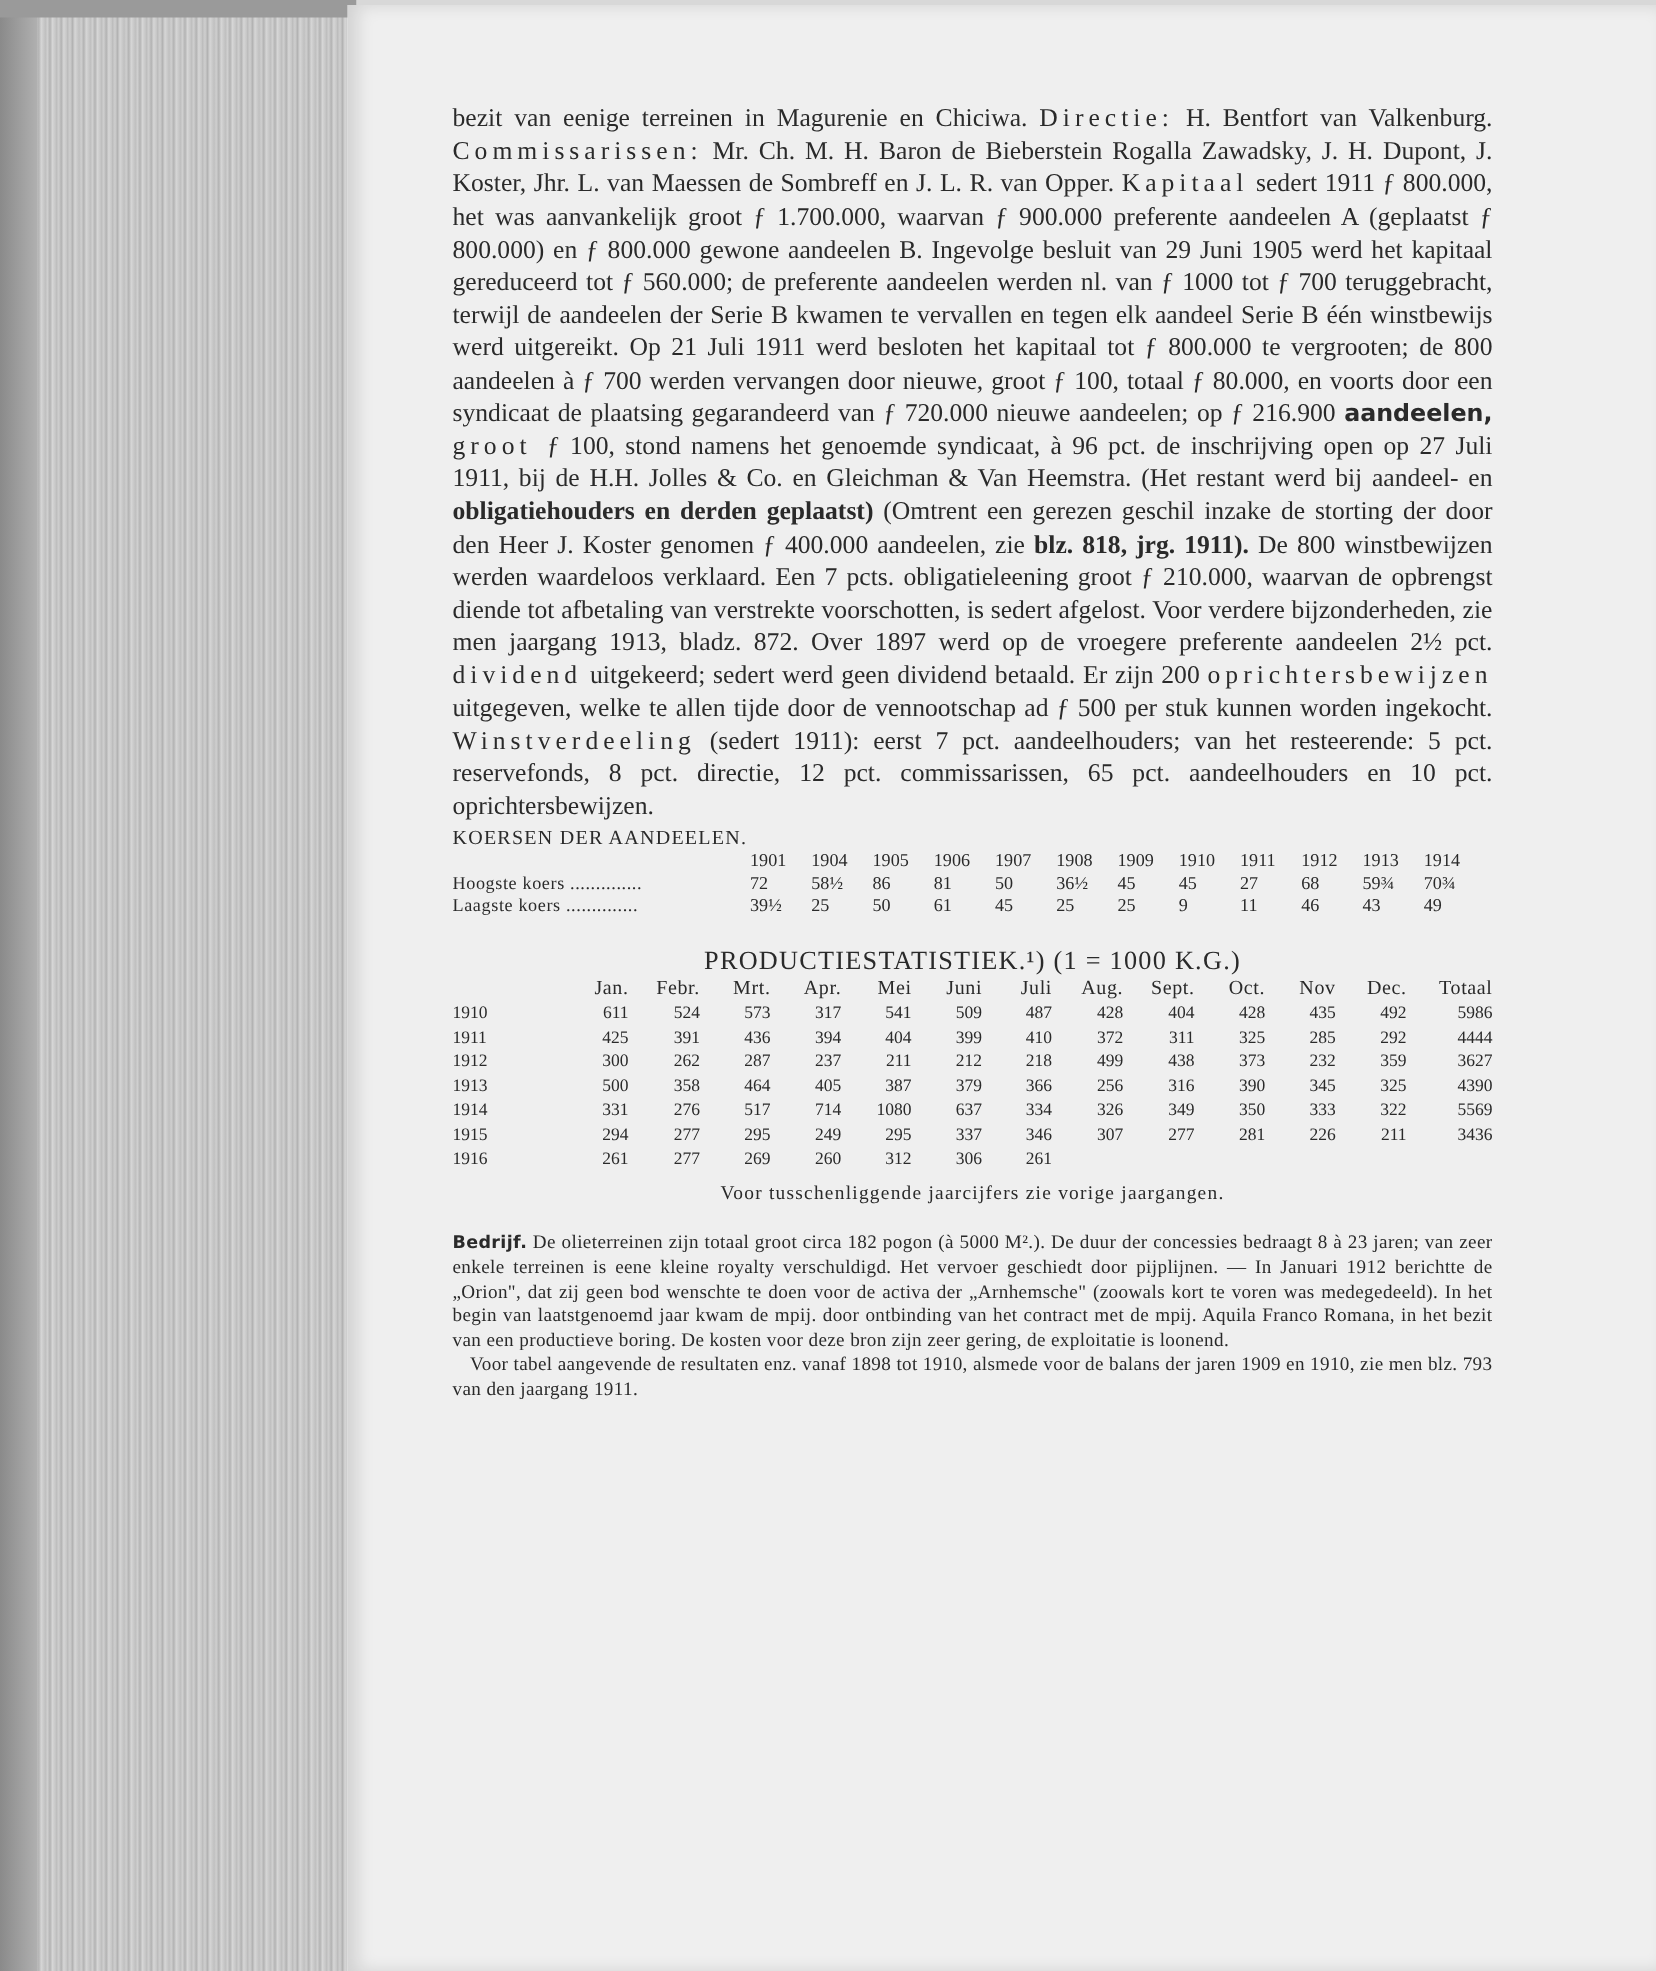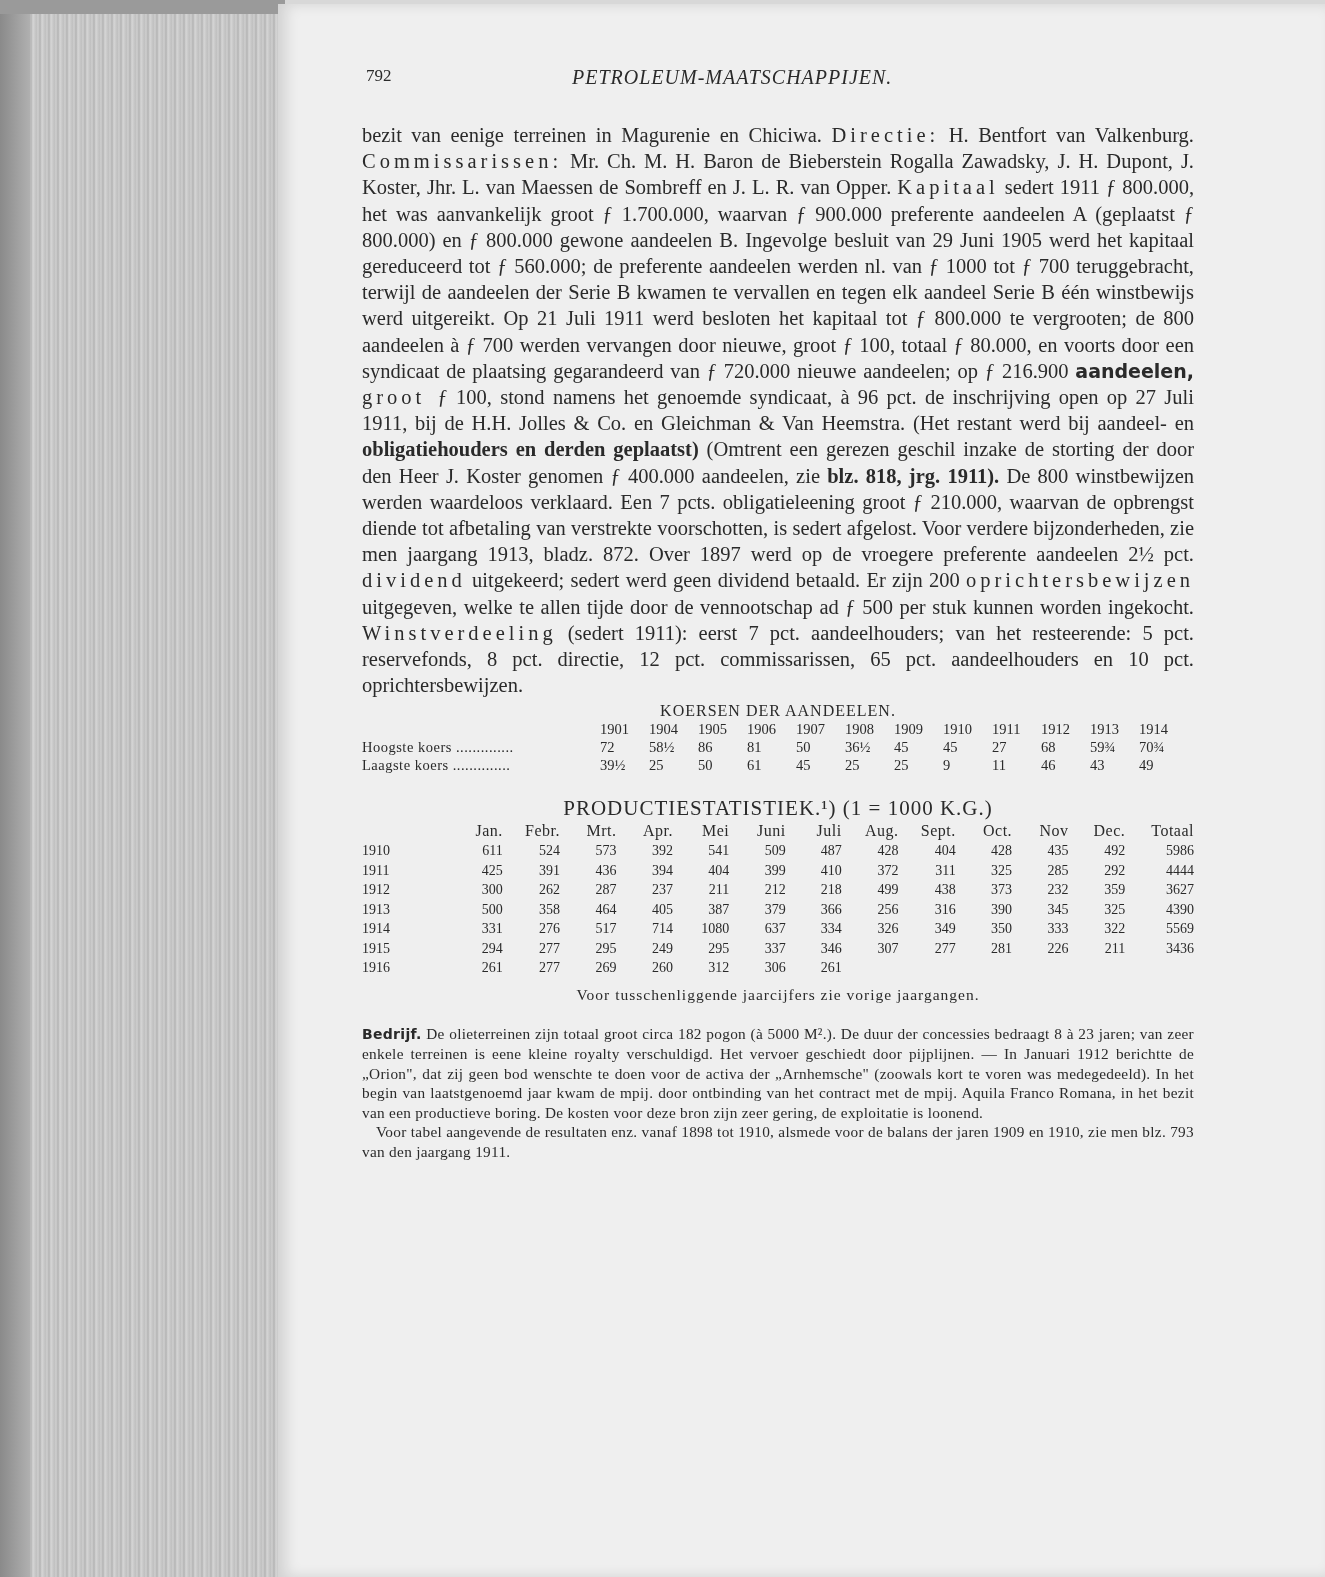--- a/index.html
+++ b/index.html
@@ -36,21 +36,21 @@
   .running-title {
     position: absolute; left: 210px; top: 6px; font-size: 20px; font-style: italic;
     letter-spacing: 1px;
   }
   .body-text {
     font-size: 20.5px; line-height: 26.2px; text-align: justify; margin: 22px 0 0 0;
   }
   .spaced { letter-spacing: 4px; }
   .bold-sans { font-family: "DejaVu Sans", sans-serif; font-weight: bold; font-size: 19px; }
   .bold { font-weight: bold; }
-  .table-title { text-align: center; font-size: 16px; letter-spacing: 1px; margin-top: 4px; }
+  .table-title { font-size: 16px; letter-spacing: 1px; margin-top: 4px; }
   table { border-collapse: collapse; }
   .koersen { font-size: 14.5px; margin-top: 0; }
   .koersen td { padding: 0 0 0 0; text-align: left; width: 49px; height: 18px; }
   .koersen td.label { text-align: left; width: 238px; letter-spacing: 0.5px; }
   .koers-note { font-size: 15px; padding-left: 20px; letter-spacing: 1px; margin-top: 0; }
   .prod-title { text-align: center; font-size: 21px; letter-spacing: 1px; margin-top: 22px; }
   .prod { font-size: 14px; }
   .prod th { font-weight: normal; font-size: 16px; padding: 0; text-align: right; height: 20px; letter-spacing: 0.5px; }
   .prod td { text-align: right; padding: 0; height: 19.5px; width: 60px; }
   .prod td.year, .prod th.year { text-align: left; width: 92px; }
@@ -60,24 +60,20 @@
   .small-text p { margin: 0; }
   .indent { text-indent: 14px; }
 </style>
 </head>
 <body>
 
 <div class="page-edges"></div>
 <div class="page"></div>
 
 <div class="content">
-  <div class="header">
-    <span class="page-number">792</span>
-    <span class="running-title">PETROLEUM-MAATSCHAPPIJEN.</span>
-  </div>
 
   <p class="body-text">
     <span>bezit van eenige terreinen in Magurenie en Chiciwa. </span><span class="spaced">Directie:</span><span> H. Bentfort van Valkenburg. </span><span class="spaced">Commissarissen:</span><span> Mr. Ch. M. H. Baron de Bieberstein Rogalla Zawadsky, J. H. Dupont, J. Koster, Jhr. L. van Maessen de Sombreff en J. L. R. van Opper. </span><span class="spaced">Kapitaal</span><span> sedert 1911 ƒ 800.000, het was aanvankelijk groot ƒ 1.700.000, waarvan ƒ 900.000 preferente aandeelen A (geplaatst ƒ 800.000) en ƒ 800.000 gewone aandeelen B. Ingevolge besluit van 29 Juni 1905 werd het kapitaal gereduceerd tot ƒ 560.000; de preferente aandeelen werden nl. van ƒ 1000 tot ƒ 700 teruggebracht, terwijl de aandeelen der Serie B kwamen te vervallen en tegen elk aandeel Serie B één winstbewijs werd uitgereikt. Op 21 Juli 1911 werd besloten het kapitaal tot ƒ 800.000 te vergrooten; de 800 aandeelen à ƒ 700 werden vervangen door nieuwe, groot ƒ 100, totaal ƒ 80.000, en voorts door een syndicaat de plaatsing gegarandeerd van ƒ 720.000 nieuwe aandeelen; op ƒ 216.900 </span><span class="bold-sans">aandeelen,</span><span class="spaced"> groot </span><span>ƒ 100, stond namens het genoemde syndicaat, à 96 pct. de inschrijving open op 27 Juli 1911, bij de H.H. Jolles &amp; Co. en Gleichman &amp; Van Heemstra. (Het restant werd bij aandeel- en </span><span class="bold">obligatiehouders en derden geplaatst)</span><span> (Omtrent een gerezen geschil inzake de storting der door den Heer J. Koster genomen ƒ 400.000 aandeelen, zie </span><span class="bold">blz. 818, jrg. 1911).</span><span> De 800 winstbewijzen werden waardeloos verklaard. Een 7 pcts. obligatieleening groot ƒ 210.000, waarvan de opbrengst diende tot afbetaling van verstrekte voorschotten, is sedert afgelost. Voor verdere bijzonderheden, zie men jaargang 1913, bladz. 872. Over 1897 werd op de vroegere preferente aandeelen 2½ pct. </span><span class="spaced">dividend</span><span> uitgekeerd; sedert werd geen dividend betaald. Er zijn 200 </span><span class="spaced">oprichtersbewijzen</span><span> uitgegeven, welke te allen tijde door de vennootschap ad ƒ 500 per stuk kunnen worden ingekocht. </span><span class="spaced">Winstverdeeling</span><span> (sedert 1911): eerst 7 pct. aandeelhouders; van het resteerende: 5 pct. reservefonds, 8 pct. directie, 12 pct. commissarissen, 65 pct. aandeelhouders en 10 pct. oprichtersbewijzen.</span>
   </p>
 
   <div class="table-title">KOERSEN DER AANDEELEN.</div>
   <table class="koersen">
     <tbody>
         <tr>
       <td class="label"></td>
@@ -146,21 +142,21 @@
       <th>Dec.</th>
       <th>Totaal</th>
     </tr>
     </tbody>
       <tbody id="prod-body">
         <tr>
           <td class="year">1910</td>
           <td>611</td>
           <td>524</td>
           <td>573</td>
-          <td>392</td>
+          <td>317</td>
           <td>541</td>
           <td>509</td>
           <td>487</td>
           <td>428</td>
           <td>404</td>
           <td>428</td>
           <td>435</td>
           <td>492</td>
           <td class="total">5986</td>
         </tr>

